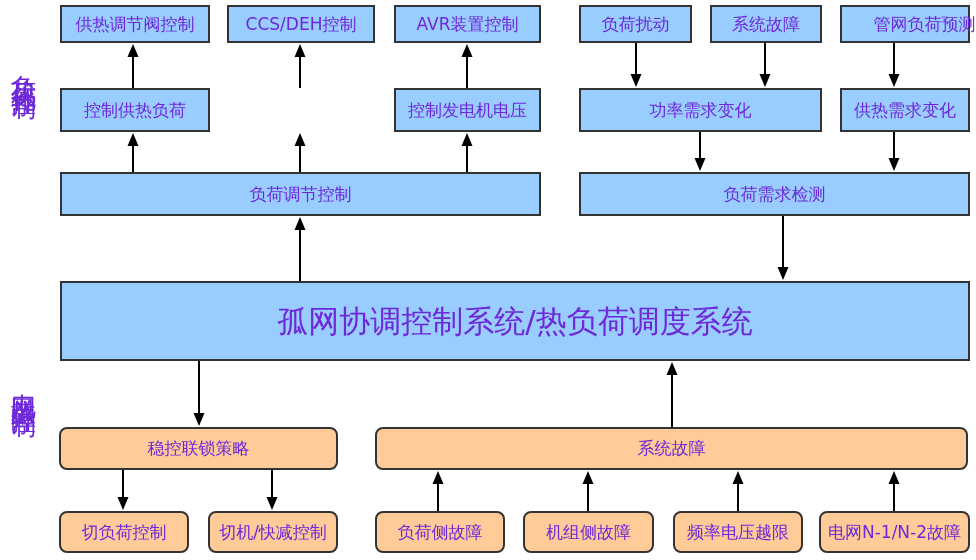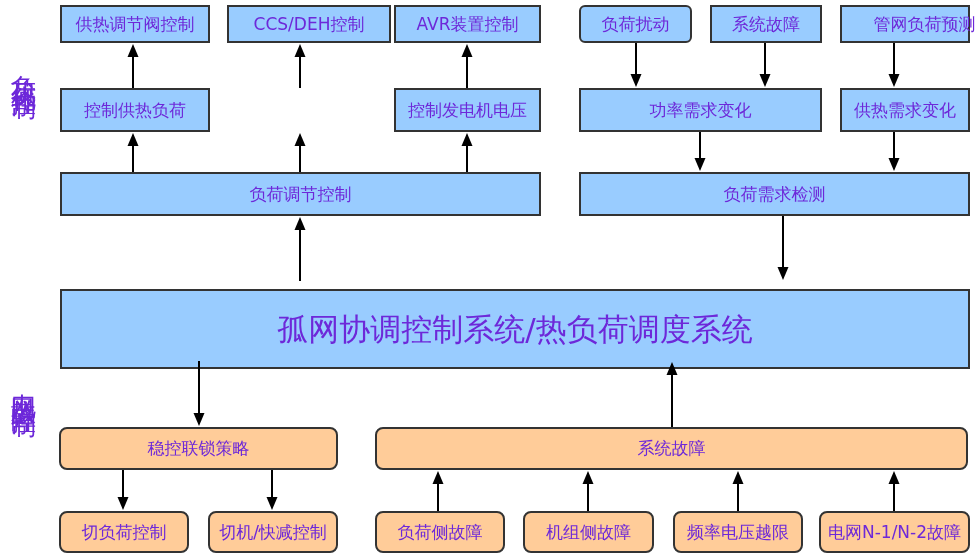--- a/index.html
+++ b/index.html
@@ -20,36 +20,36 @@
     position:absolute;writing-mode:vertical-rl;text-orientation:upright;
     font-size:25px;letter-spacing:4px;font-weight:500;white-space:nowrap;
   }
   #arrow-layer{position:absolute;left:0;top:0;width:976px;height:560px;pointer-events:none;}
 
   
   #side1{left:7px;top:55px;}
   #side2{left:7px;top:373px;}
 
   #b1 {left:60px;  top:5px;  width:150px; height:38px;}
-  #b2 {left:227px; top:5px;  width:164px; height:38px;}
+  #b2 {left:227px; top:5px;  width:148px; height:38px;}
   #b3 {left:394px; top:5px;  width:147px; height:38px;}
-  #b4 {left:579px; top:5px;  width:113px; height:38px;border-radius:6px;}
+  #b4 {left:579px; top:5px;  width:113px; height:38px;}
   #b5 {left:710px; top:5px;  width:112px; height:38px;}
   #b6 {left:840px; top:5px;  width:130px; height:38px;padding-left:39px;}
 
   #b7 {left:60px;  top:88px; width:150px; height:44px;}
   #b8 {left:227px; top:88px; width:148px; height:44px;}
   #b9 {left:394px; top:88px; width:147px; height:44px;}
   #b10{left:579px; top:88px; width:243px; height:44px;}
   #b11{left:840px; top:88px; width:130px; height:44px;}
 
   #b12{left:60px;  top:172px;width:481px; height:44px;}
   #b13{left:579px; top:172px;width:391px; height:44px;}
 
-  #main{left:60px; top:281px;width:910px; height:80px;margin-top:8px;}
+  #main{left:60px; top:281px;width:910px; height:80px;}
 
   #o1 {left:59px;  top:427px;width:279px; height:43px;}
   #o2 {left:375px; top:427px;width:593px; height:43px;}
 
   #o3 {left:59px;  top:511px;width:130px; height:42px;}
   #o4 {left:208px; top:511px;width:130px; height:42px;}
   #o5 {left:375px; top:511px;width:130px; height:42px;}
   #o6 {left:523px; top:511px;width:131px; height:42px;}
   #o7 {left:673px; top:511px;width:130px; height:42px;}
   #o8 {left:819px; top:511px;width:151px; height:42px;}

